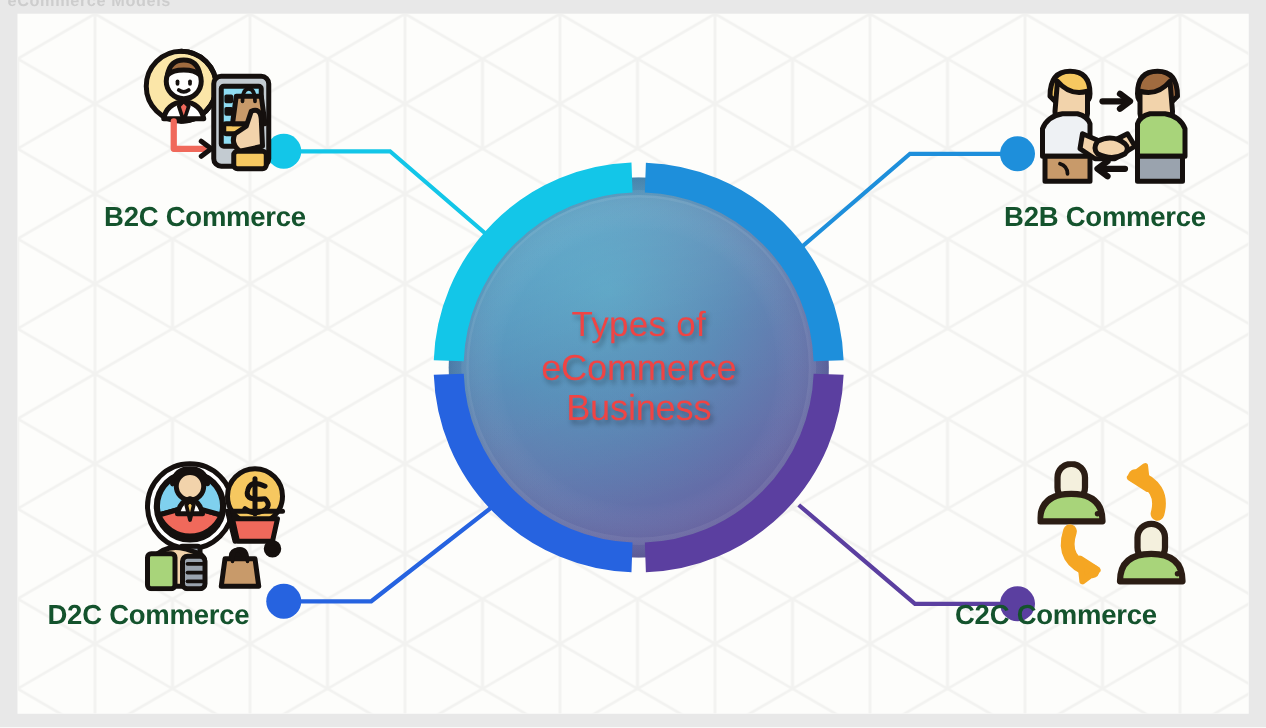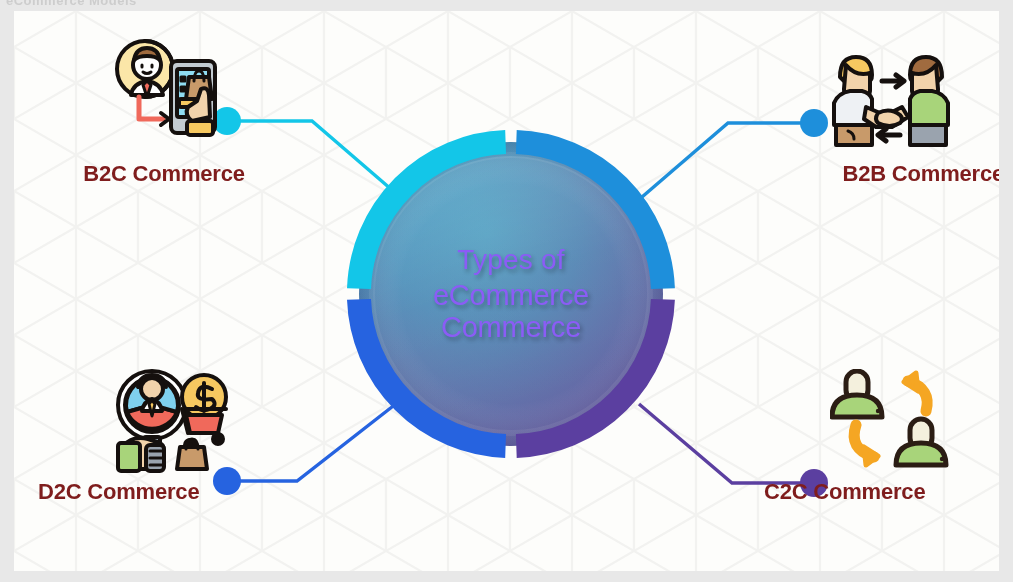--- a/index.html
+++ b/index.html
@@ -80,21 +80,21 @@
   #ring-svg { position:absolute; left:0; top:0; }
   #hub-text {
     position: absolute;
     left: 0; top: 0;
     width: 336px; height: 336px;
     display: flex;
     flex-direction: column;
     align-items: center;
     justify-content: center;
     text-align: center;
-    color: #8b5cf6;
+    color: #ef4444;
     line-height: 1.12;
     text-shadow: 2px 3px 4px rgba(0,0,0,.30);
     user-select: none;
   }
   .hub-line-1 {
     font-size: 28px;
     font-weight: normal;
     letter-spacing: .2px;
     margin-bottom: 3px;
   }
@@ -111,31 +111,31 @@
     width: 260px;
   }
   .node-icon {
     height: 120px;
     display: flex;
     align-items: flex-end;
   }
   .node-label {
     font-size: 22px;
     font-weight: bold;
-    color: #7f1d1d;
+    color: #14532d;
     white-space: nowrap;
     letter-spacing: -.2px;
   }
   #node-b2c   { left: 16px;  top: 22px;  }
   #node-b2c .node-icon { justify-content: center; padding-left: 22px; }
   #node-b2c .node-label { text-align: center; padding-left: 8px; margin-top: 8px; }
 
   #node-b2b   { left: 730px; top: 22px;  }
   #node-b2b .node-icon { justify-content: center; padding-left: 34px; }
-  #node-b2b .node-label { text-align: right; padding-left: 20px; margin-top: 8px; }
+  #node-b2b .node-label { text-align: center; padding-left: 20px; margin-top: 8px; }
 
   #node-d2c   { left: 16px;  top: 352px; }
   #node-d2c .node-icon { justify-content: center; padding-left: 22px; height: 110px;}
   #node-d2c .node-label { padding-left: 8px; margin-top: 6px; }
 
   #node-c2c   { left: 730px; top: 352px; }
   #node-c2c .node-icon { justify-content: center; padding-left: 34px; height: 110px;}
   #node-c2c .node-label { padding-left: 20px; margin-top: 6px; }
 </style>
 </head>
@@ -220,21 +220,21 @@
 
           <path d="M 319.9 173.4 A 152 152 0 0 1 173.3 319.9" stroke="#5b3fa0"></path>
 
           <path d="M 162.6 319.9 A 152 152 0 0 1 16.0 173.4" stroke="#2663e0"></path>
         </g>
       </svg>
 
       <div id="hub-text">
         <div class="hub-line-1">Types of</div>
         <div class="hub-line-strong">eCommerce</div>
-        <div class="hub-line-strong">Commerce</div>
+        <div class="hub-line-strong">Business</div>
       </div>
     </div>
 
     <div class="node" id="node-b2c">
       <div class="node-icon">
         <svg width="124" height="116" viewBox="0 0 124 116" xmlns="http://www.w3.org/2000/svg">
           <g stroke="#15100e" stroke-width="4" stroke-linejoin="round" stroke-linecap="round">
 
             <circle cx="36" cy="32" r="28" fill="#fbe6a8"></circle>
             <path d="M36 4 a28 28 0 0 1 0 56" fill="none"></path>

